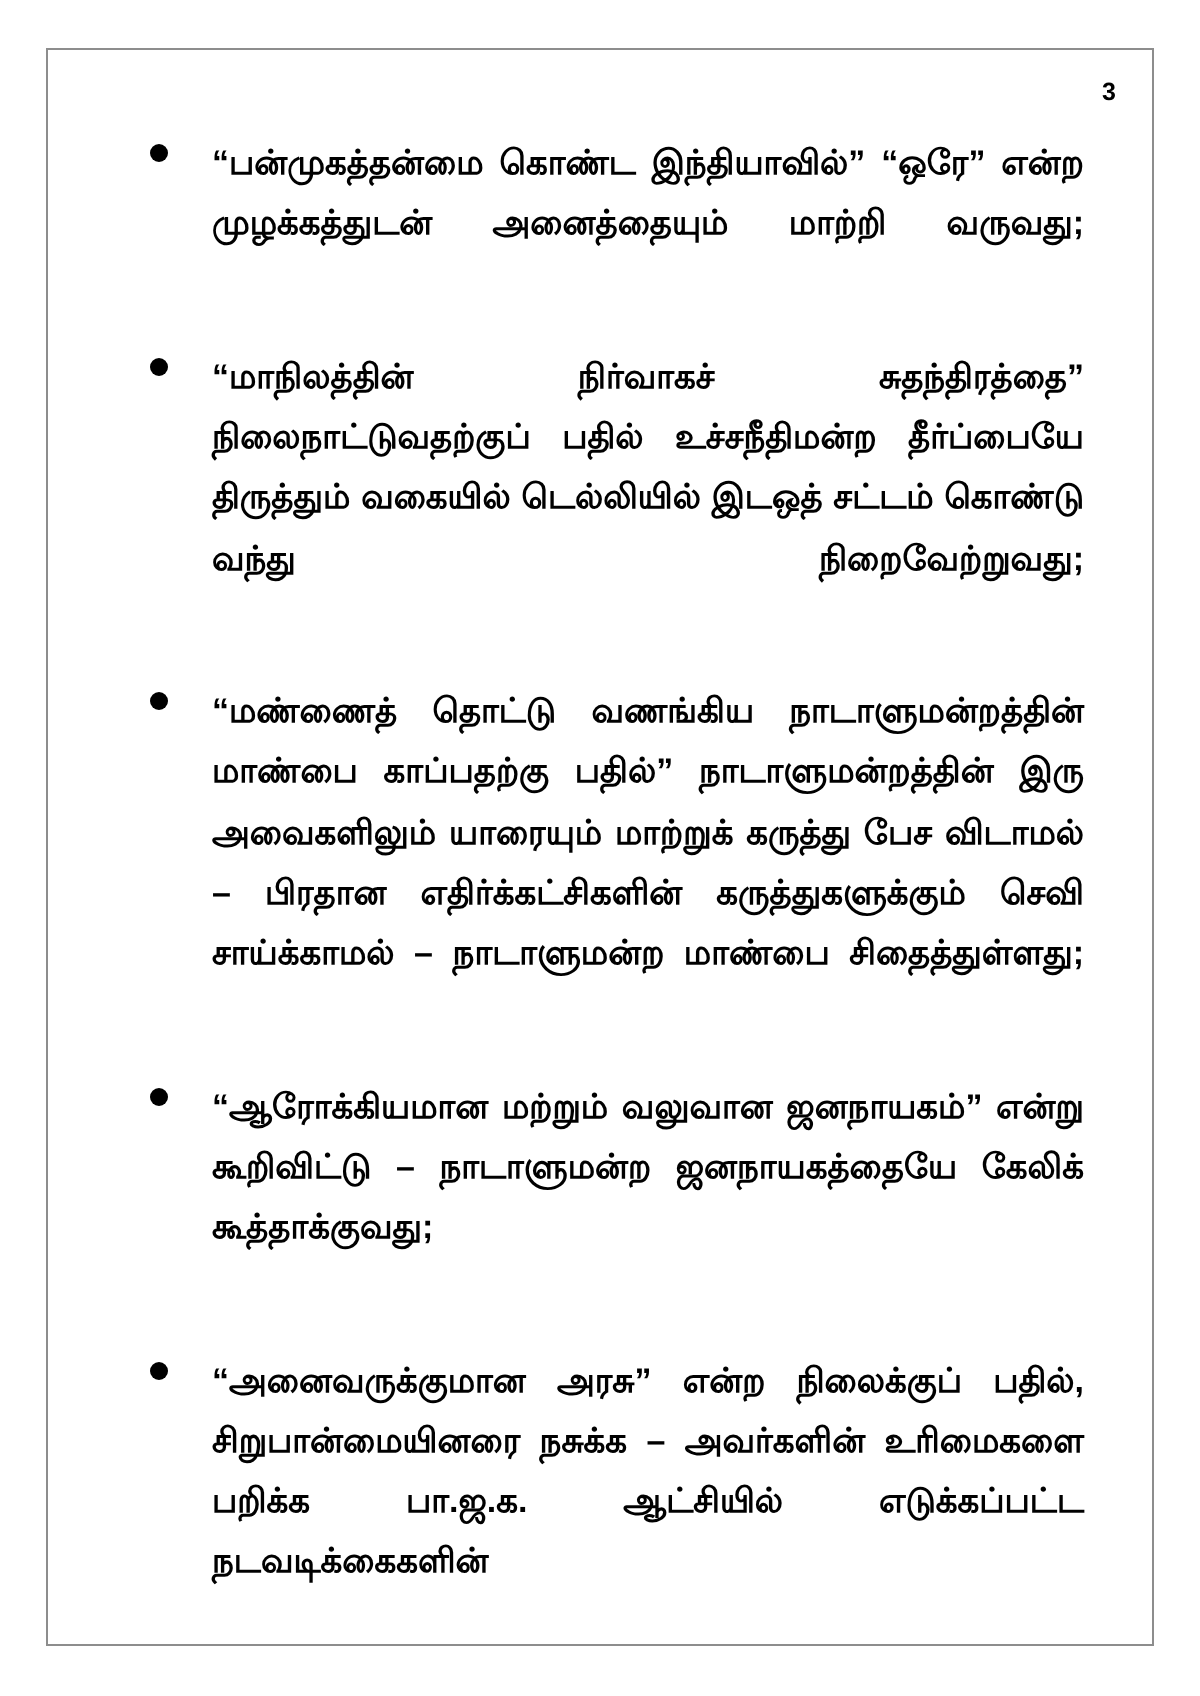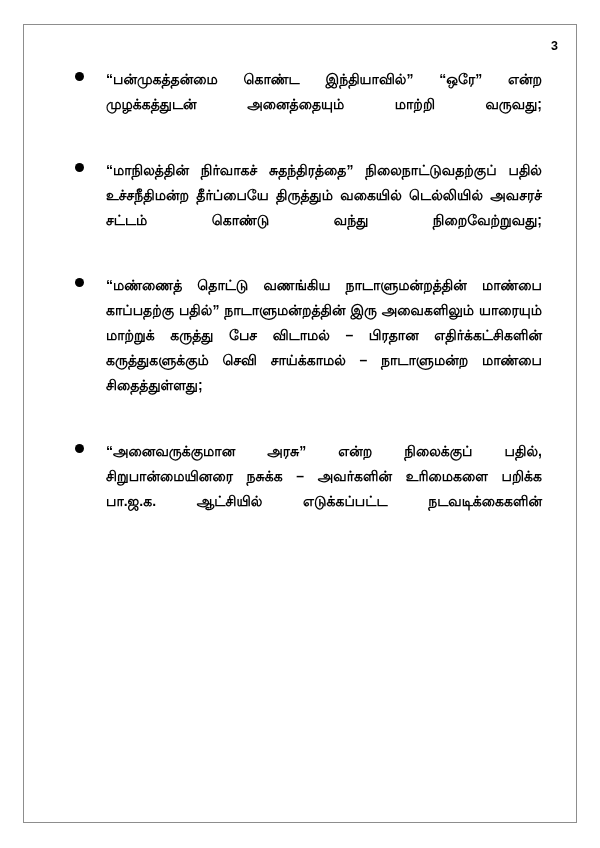--- a/index.html
+++ b/index.html
@@ -66,21 +66,21 @@
     left: 9px;
     top: 5px;
     width: 9px;
     height: 9px;
     border-radius: 50%;
     background: #000000;
   }
 
   .bullet-text {
     display: block;
-    font-size: 14px;
+    font-size: 17px;
     line-height: 1.78;
     color: #000000;
     font-weight: bold;
     text-align: justify;
     text-justify: inter-word;
     word-spacing: 0.5px;
     hyphens: none;
   }
   
   .bullet-text::after {
@@ -100,29 +100,33 @@
     <ul class="bullet-list">
 
       <li class="bullet-item">
         <span class="bullet-marker"></span>
         <span class="bullet-text">“பன்முகத்தன்மை கொண்ட இந்தியாவில்” “ஒரே” என்ற முழக்கத்துடன் அனைத்தையும் மாற்றி வருவது;</span>
       </li>
 
 
       <li class="bullet-item">
         <span class="bullet-marker"></span>
-        <span class="bullet-text">“மாநிலத்தின் நிர்வாகச் சுதந்திரத்தை” நிலைநாட்டுவதற்குப் பதில் உச்சநீதிமன்ற தீர்ப்பையே திருத்தும் வகையில் டெல்லியில் அவசரச் சட்டம் கொண்டு வந்து நிறைவேற்றுவது;</span>
+        <span class="bullet-text">“மாநிலத்தின் நிர்வாகச் சுதந்திரத்தை” நிலைநாட்டுவதற்குப் பதில் உச்சநீதிமன்ற தீர்ப்பையே திருத்தும் வகையில் டெல்லியில் இடஒத் சட்டம் கொண்டு வந்து நிறைவேற்றுவது;</span>
       </li>
 
       <li class="bullet-item">
         <span class="bullet-marker"></span>
         <span class="bullet-text">“மண்ணைத் தொட்டு வணங்கிய நாடாளுமன்றத்தின் மாண்பை காப்பதற்கு பதில்” நாடாளுமன்றத்தின் இரு அவைகளிலும் யாரையும் மாற்றுக் கருத்து பேச விடாமல் – பிரதான எதிர்க்கட்சிகளின் கருத்துகளுக்கும் செவி சாய்க்காமல் – நாடாளுமன்ற மாண்பை சிதைத்துள்ளது;</span>
       </li>
 
 
+      <li class="bullet-item">
+        <span class="bullet-marker"></span>
+        <span class="bullet-text">“ஆரோக்கியமான மற்றும் வலுவான ஜனநாயகம்” என்று கூறிவிட்டு – நாடாளுமன்ற ஜனநாயகத்தையே கேலிக் கூத்தாக்குவது;</span>
+      </li>
 
 
       <li class="bullet-item">
         <span class="bullet-marker"></span>
         <span class="bullet-text">“அனைவருக்குமான அரசு” என்ற நிலைக்குப் பதில், சிறுபான்மையினரை நசுக்க – அவர்களின் உரிமைகளை பறிக்க பா.ஜ.க. ஆட்சியில் எடுக்கப்பட்ட நடவடிக்கைகளின்</span>
       </li>
 
     </ul>
   </div>
 </div>

